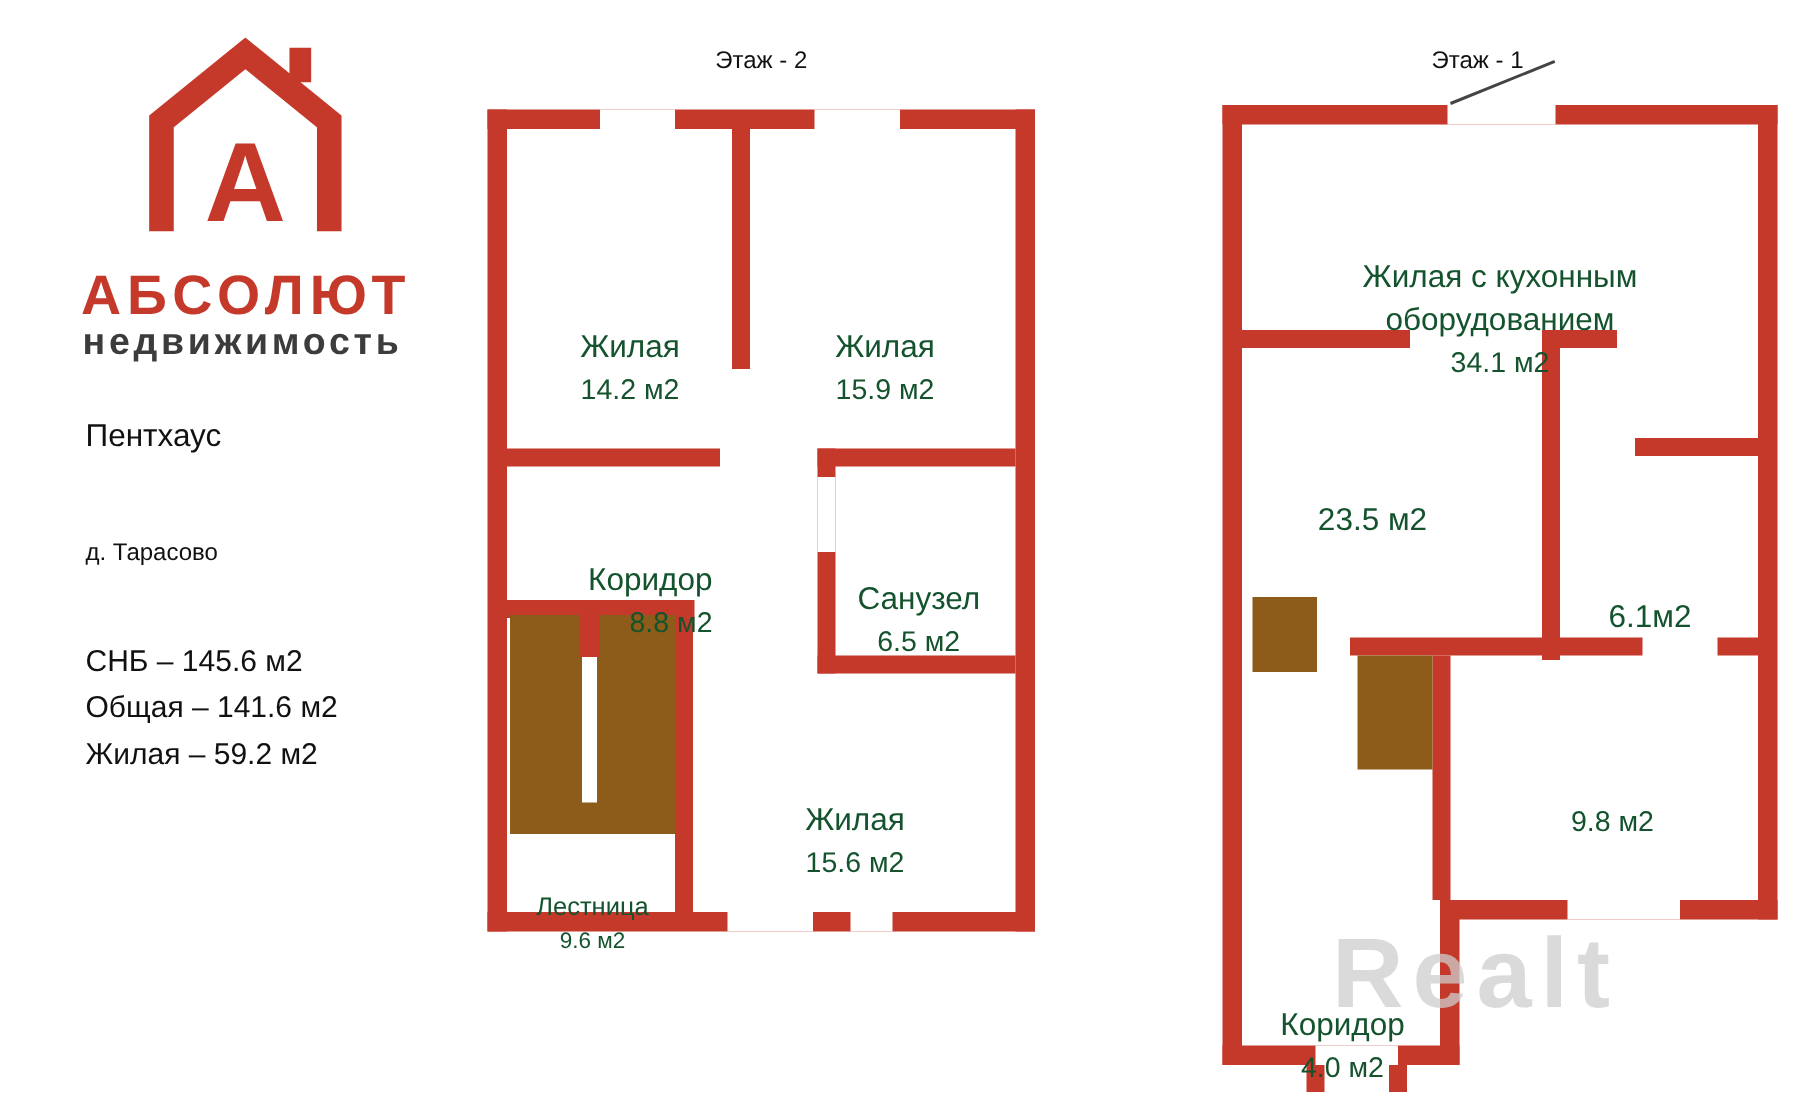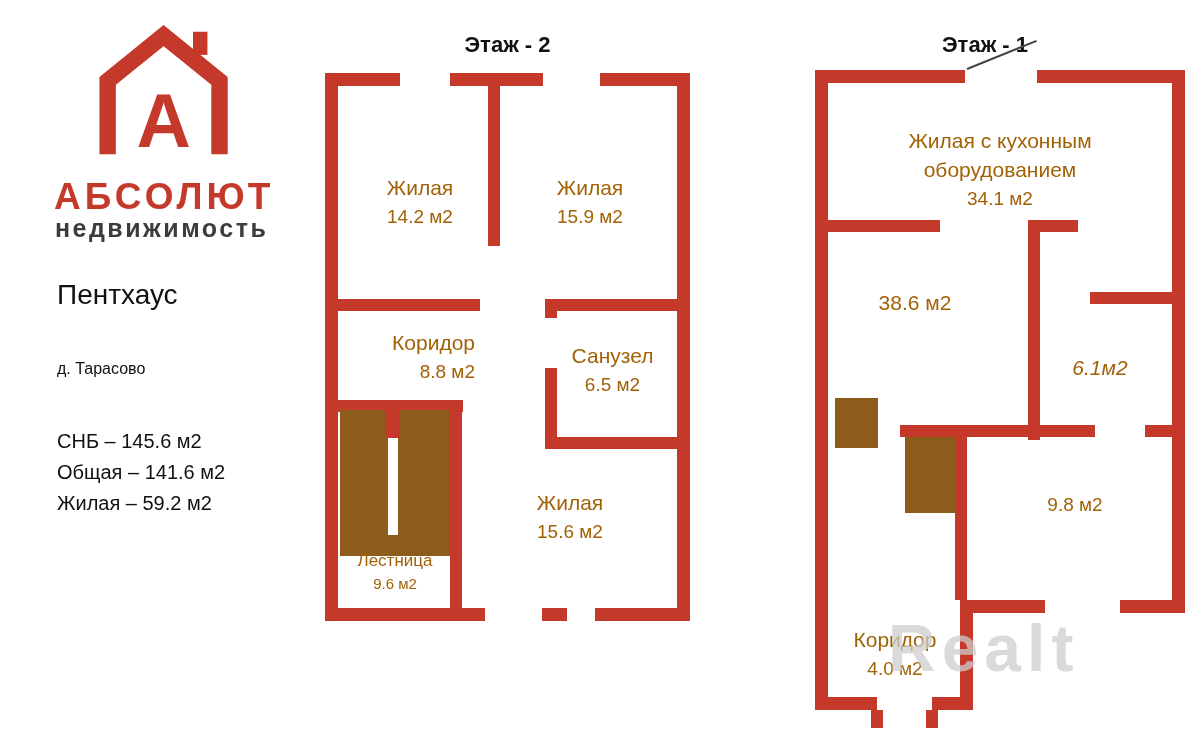--- a/index.html
+++ b/index.html
@@ -10,31 +10,31 @@
   }
   .canvas{
     position:relative;width:1199px;height:729px;background:#fff;overflow:hidden;
     font-family:"Liberation Sans","DejaVu Sans",sans-serif;color:#111;
   }
   
   .w{position:absolute;background:var(--wall);}
   .g{position:absolute;background:#fff;}
   .stairs-blk{position:absolute;background:var(--stairs);}
   .plan{position:absolute;}
-  .plan-title{position:absolute;text-align:center;font-size:22px;color:#111;font-weight:bold;}
-  .room-label{position:absolute;text-align:center;font-size:21px;line-height:29px;color:#a16207;}
+  .plan-title{position:absolute;text-align:center;font-size:16px;color:#111;}
+  .room-label{position:absolute;text-align:center;font-size:21px;line-height:29px;color:#14532d;margin-top:44px;}
   .room-label .area{font-size:19px;display:block;}
   .room-label .rname{display:block;}
   .room-label.small{font-size:17px;line-height:23px;}
   .room-label.small .area{font-size:15px;}
   
   .logo{position:absolute;left:88px;top:25px;width:155px;height:135px;}
   .brand1{position:absolute;left:54px;top:176px;font-size:37px;font-weight:bold;letter-spacing:4px;color:var(--wall);}
   .brand2{position:absolute;left:55px;top:214px;font-size:25px;font-weight:bold;letter-spacing:2.5px;color:var(--brand-dark);}
-  .ptype{position:absolute;left:57px;top:279px;font-size:28px;}
+  .ptype{position:absolute;left:57px;top:279px;font-size:21px;}
   .loc{position:absolute;left:57px;top:360px;font-size:16px;}
   .stats{position:absolute;left:57px;top:426px;font-size:20px;line-height:31px;}
   
   .door-line{position:absolute;height:2px;background:#444;transform-origin:left center;}
   
   .watermark{
     position:absolute;left:888px;top:610px;z-index:10;
     font-size:66px;font-weight:bold;letter-spacing:6px;
     color:rgba(205,205,205,0.75);
   }
@@ -138,24 +138,24 @@
     <div class="w" style="left:140px;top:367px;width:12px;height:163px;"></div>
 
     <div class="stairs-blk" style="left:20px;top:328px;width:43px;height:50px;"></div>
     <div class="stairs-blk" style="left:90px;top:367px;width:50px;height:76px;"></div>
 
     <div class="room-label" style="left:30px;top:56px;width:310px;">
       <span class="rname">Жилая с кухонным оборудованием</span>
       <span class="area">34.1 м2</span>
     </div>
     <div class="room-label" style="left:40px;top:218px;width:120px;">
-      <span class="area" style="font-size:21px;">38.6 м2</span>
+      <span class="area" style="font-size:21px;">23.5 м2</span>
     </div>
     <div class="room-label" style="left:230px;top:283px;width:110px;">
-      <span class="area" style="font-size:21px;font-style:italic;">6.1м2</span>
+      <span class="area" style="font-size:21px;">6.1м2</span>
     </div>
     <div class="room-label" style="left:180px;top:420px;width:160px;">
       <span class="area">9.8 м2</span>
     </div>
     <div class="room-label" style="left:25px;top:555px;width:110px;">
       <span class="rname">Коридор</span>
       <span class="area">4.0 м2</span>
     </div>
   </div>
 

